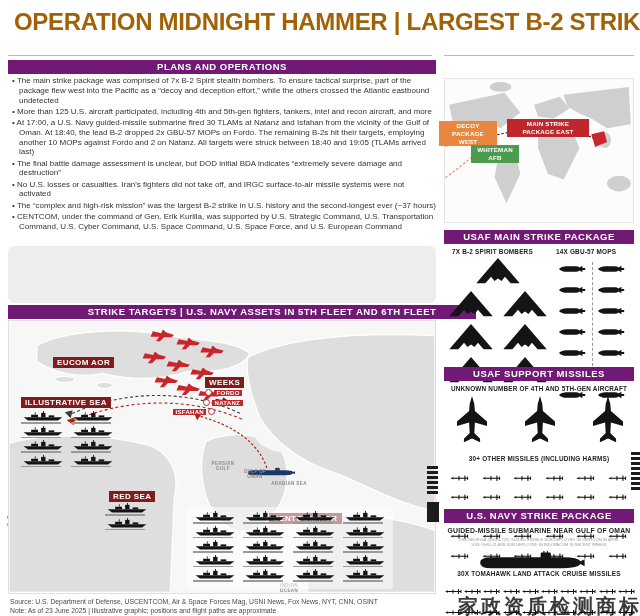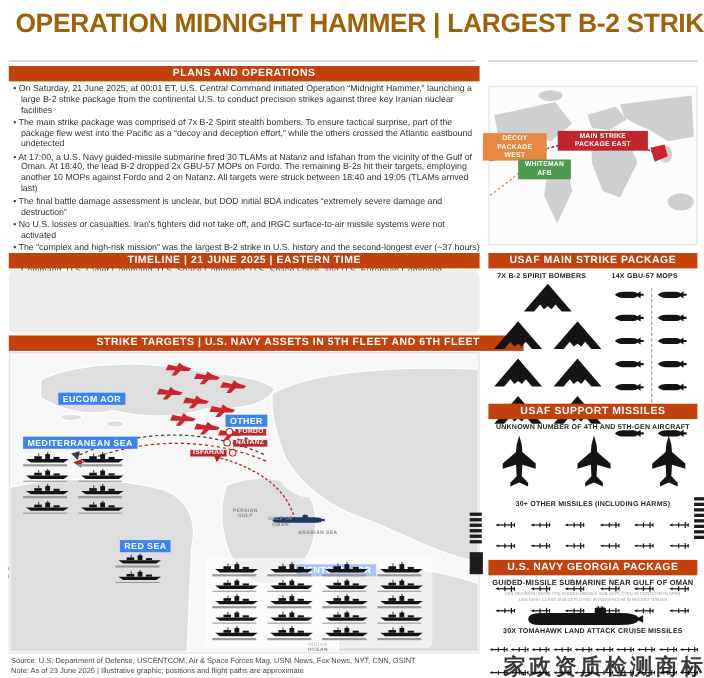--- a/index.html
+++ b/index.html
@@ -4,39 +4,39 @@
 <style>
   html,body{margin:0;padding:0;background:#fff;}
   .page{position:relative;width:640px;height:616px;background:#fff;overflow:hidden;
         font-family:"Liberation Sans","DejaVu Sans",sans-serif;color:#1a1a1a;}
   .abs{position:absolute;}
   
   .title{left:14px;top:8px;width:616px;font-size:24px;font-weight:800;letter-spacing:-.3px;color:#a16207;white-space:nowrap;}
   .subtitle{left:14px;top:35px;width:616px;font-size:12.5px;color:#3c3c3c;white-space:nowrap;}
   .rule{height:1px;background:#b9b9b9;top:55px;}
   
-  .bar{height:14px;background:#c2410c;color:#fff;font-size:9.5px;font-weight:700;
+  .bar{height:14px;background:#701a75;color:#fff;font-size:9.5px;font-weight:700;
        letter-spacing:.5px;text-align:center;line-height:14px;white-space:nowrap;}
   .bar-l{left:8px;width:428px;}
   .bar-r{left:444px;width:190px;}
   
   .bullets{left:12px;top:76px;width:424px;font-size:8px;line-height:1.22;color:#333;}
   .bullets ul{margin:0;padding:0;list-style:none;}
   .bullets li{padding-left:7px;text-indent:-7px;margin-bottom:1.5px;}
   .bullets li::before{content:"•  ";}
   
   .tl{left:8px;top:246px;width:428px;height:57px;background:#ededed;border-radius:6px;}
   .tl-line{left:30px;top:258px;width:376px;height:1px;background:#9a9a9a;}
   .tl-ev{top:249px;width:72px;text-align:center;}
   .tl-dot{width:17px;height:17px;border-radius:50%;margin:0 auto;color:#fff;font-size:4.8px;
           font-weight:700;line-height:17px;box-shadow:inset 0 0 0 1.5px rgba(0,0,0,.25);}
   .tl-txt{margin-top:3px;font-size:5.4px;line-height:1.2;color:#333;}
   
   .map{left:8px;top:320px;width:428px;height:274px;background:#f7f7f7;border:1px solid #e0e0e0;box-sizing:border-box;}
-  .maplbl{background:#3b82f6;color:#fff;font-weight:700;font-size:8px;padding:1px 4px;letter-spacing:.4px;white-space:nowrap;}
+  .maplbl{background:#7f1d1d;color:#fff;font-weight:700;font-size:8px;padding:1px 4px;letter-spacing:.4px;white-space:nowrap;}
   .tgt{display:flex;align-items:center;gap:2px;}
   .tgt-ring{width:7px;height:7px;border:1.6px solid #c0272d;border-radius:50%;background:#fff;box-sizing:border-box;}
   .tgt-name{background:#c0272d;color:#fff;font-size:6px;font-weight:700;padding:0px 2.5px;letter-spacing:.3px;}
   .sealbl{font-size:4.5px;color:#8a8a8a;font-weight:700;letter-spacing:.4px;text-align:center;line-height:1.2;}
   .fleet{display:grid;gap:2px 6px;}
   .cell{width:44px;}
   .cell svg{display:block;width:44px;height:10px;}
   .shiplbl{width:40px;height:1.6px;background:#9a9a9a;margin-top:1px;}
   .panel{background:rgba(255,255,255,.55);border-radius:4px;}
   
@@ -109,31 +109,30 @@
   </svg>
 
   <div class="abs title">OPERATION MIDNIGHT HAMMER | LARGEST B-2 STRIKE EVER</div>
   <div class="abs rule" style="left:8px;width:424px;"></div>
   <div class="abs rule" style="left:444px;width:190px;"></div>
 
   <div class="abs bar bar-l" style="top:60px;">PLANS AND OPERATIONS</div>
 
   <div class="abs bullets">
     <ul>
-      <li>On Saturday, 21 June 2025, at 00:01 ET, U.S. Central Command initiated Operation “Midnight Hammer,” launching a large B-2 strike package from the continental U.S. to conduct precision strikes against three key Iranian nuclear facilities</li>
       <li>The main strike package was comprised of 7x B-2 Spirit stealth bombers. To ensure tactical surprise, part of the package flew west into the Pacific as a “decoy and deception effort,” while the others crossed the Atlantic eastbound undetected</li>
+      <li>More than 125 U.S. aircraft participated, including 4th and 5th-gen fighters, tankers, intel and recon aircraft, and more</li>
       <li>At 17:00, a U.S. Navy guided-missile submarine fired 30 TLAMs at Natanz and Isfahan from the vicinity of the Gulf of Oman. At 18:40, the lead B-2 dropped 2x GBU-57 MOPs on Fordo. The remaining B-2s hit their targets, employing another 10 MOPs against Fordo and 2 on Natanz. All targets were struck between 18:40 and 19:05 (TLAMs arrived last)</li>
       <li>The final battle damage assessment is unclear, but DOD initial BDA indicates “extremely severe damage and destruction”</li>
       <li>No U.S. losses or casualties. Iran's fighters did not take off, and IRGC surface-to-air missile systems were not activated</li>
       <li>The “complex and high-risk mission” was the largest B-2 strike in U.S. history and the second-longest ever (~37 hours)</li>
       <li>CENTCOM, under the command of Gen. Erik Kurilla, was supported by U.S. Strategic Command, U.S. Transportation Command, U.S. Cyber Command, U.S. Space Command, U.S. Space Force, and U.S. European Command</li>
     </ul>
   </div>
 
-  <div class="abs bar bar-l" style="top:230px;">TIMELINE | 21 JUNE 2025 | EASTERN TIME</div>
 
   <div class="abs tl">
     <div class="abs tl-line"></div>
     <div class="abs tl-ev" style="left:-6px;">
       <div class="tl-dot" style="background: rgb(42, 125, 46);">00:01</div>
       <div class="tl-txt">Weather favorable; Go for mission launch, B-2 strike package departs</div>
     </div>
     <div class="abs tl-ev" style="left:61px;">
       <div class="tl-dot" style="background: rgb(30, 63, 153);">17:00</div>
       <div class="tl-txt">30 sea-based TLAMs fired by guided-missile sub; B-2s join support package in CENTCOM</div>
@@ -190,22 +189,22 @@
         <use href="#jetp" x="146" y="54" width="24" height="13"></use>
         <use href="#jetp" x="168" y="62" width="24" height="13"></use>
         <use href="#jetp" x="190" y="68" width="22" height="12"></use>
       </g>
       <use href="#jetp" x="206" y="76" width="18" height="10" fill="#333"></use>
 
       <use href="#subm" x="238" y="146" width="50" height="11" fill="#1c3868"></use>
     </svg>
 
     <div class="abs maplbl" style="left:44px;top:36px;">EUCOM AOR</div>
-    <div class="abs maplbl" style="left:12px;top:76px;">MEDITERRANEAN SEA</div>
-    <div class="abs maplbl" style="left:196px;top:56px;">OTHER</div>
+    <div class="abs maplbl" style="left:12px;top:76px;">ILLUSTRATIVE SEA</div>
+    <div class="abs maplbl" style="left:196px;top:56px;">WEEKS</div>
     <div class="abs maplbl" style="left:100px;top:170px;">RED SEA</div>
     <div class="abs maplbl" style="left:250px;top:192px;margin-left:10px;">CENTCOM AOR</div>
 
     <div class="abs tgt" style="left:196px;top:68px;">
       <span class="tgt-ring"></span>
       <span class="tgt-name">FORDO</span>
     </div>
     <div class="abs tgt" style="left:194px;top:78px;">
       <span class="tgt-ring"></span>
       <span class="tgt-name">NATANZ</span>
@@ -609,21 +608,21 @@
           <use href="#msl" fill="#141414"></use>
         </svg></div>
       <div><svg viewBox="0 0 34 12">
           <use href="#msl" fill="#141414"></use>
         </svg></div>
       <div><svg viewBox="0 0 34 12">
           <use href="#msl" fill="#141414"></use>
         </svg></div>
     </div>
 
-  <div class="abs bar bar-r" style="top:509px;">U.S. NAVY GEORGIA PACKAGE</div>
+  <div class="abs bar bar-r" style="top:509px;">U.S. NAVY STRIKE PACKAGE</div>
   <div class="abs sm-h" style="left:444px;top:527px;width:190px;text-align:center;font-size:6.8px;">GUIDED-MISSILE SUBMARINE NEAR GULF OF OMAN</div>
   <div class="abs mini" style="left:444px;top:537px;width:190px;">USS GEORGIA (SSGN-729) GUIDED-MISSILE SUB DEPLOYED IN CENTCOM IN APRIL</div>
   <div class="abs mini" style="left:444px;top:542px;width:190px;">USS OHIO-CLASS SUB DEPLOYED IN INDOPACOM IN RECENT WEEKS</div>
   <div class="abs subimg"><svg viewBox="0 0 160 32" width="130" height="22">
         <use href="#subm" fill="#141414"></use>
       </svg></div>
   <div class="abs sm-h" style="left:444px;top:570px;width:190px;text-align:center;">30X TOMAHAWK LAND ATTACK CRUISE MISSILES</div>
   <div class="abs tomgrid">
     <div><svg viewBox="0 0 34 12">
           <use href="#msl" fill="#141414"></use>

